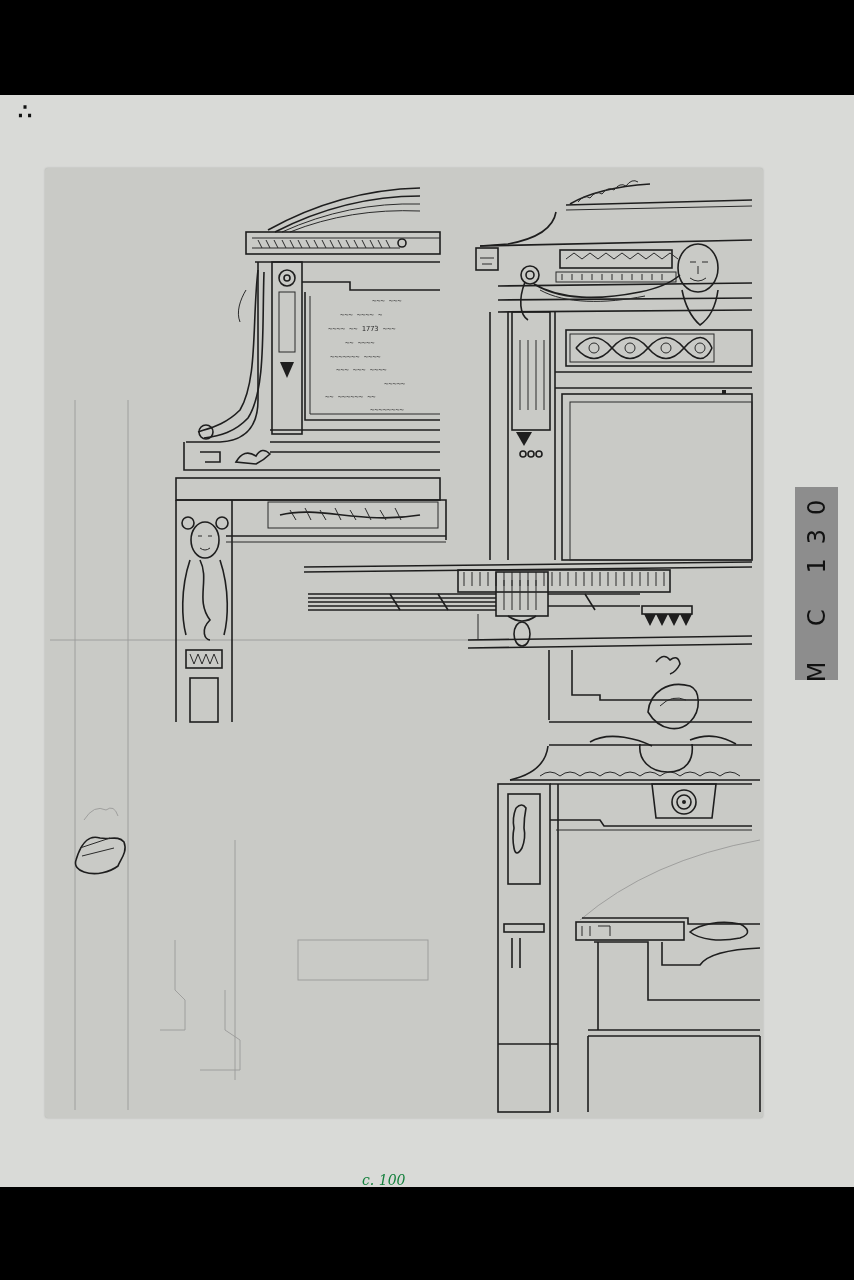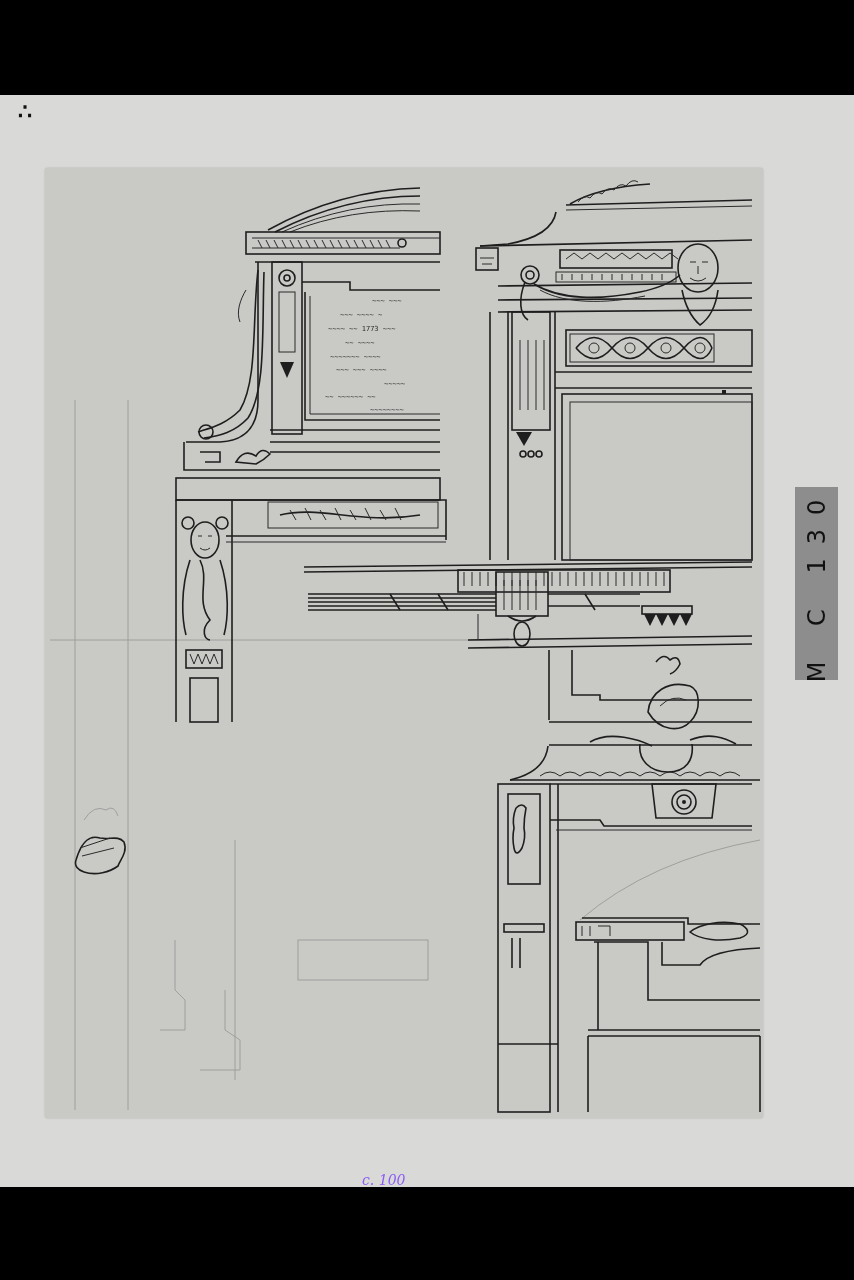--- a/index.html
+++ b/index.html
@@ -3,21 +3,21 @@
 <meta charset="utf-8">
 <style>
   html, body { margin:0; padding:0; }
   body { width:854px; height:1280px; background:#000; position:relative; overflow:hidden; font-family:"DejaVu Sans", sans-serif; }
   .mount { position:absolute; left:0; top:95px; width:854px; height:1092px; background:#d9dad7; }
   .sheet { position:absolute; left:45px; top:168px; width:718px; height:950px; background:#c9cac6; border-radius:3px; box-shadow:0 0 2px #a9aaa6; }
   .draw { position:absolute; left:0; top:0; width:854px; height:1280px; }
   .label-strip { position:absolute; left:795px; top:487px; width:43px; height:193px; background:#8d8d8d; }
   .label-text { position:absolute; left:50%; top:50%; transform:translate(-50%,-50%) rotate(-90deg); white-space:nowrap; font-size:24px; letter-spacing:14px; color:#111; font-family:"DejaVu Sans", sans-serif; }
   .corner-mark { position:absolute; left:18px; top:98px; font-size:22px; color:#111; font-weight:bold; font-family:"DejaVu Serif", serif; }
-  .bottom-note { position:absolute; left:362px; top:1172px; font-size:14px; color:#8b5cf6; font-family:"DejaVu Serif", serif; font-style:italic; }
+  .bottom-note { position:absolute; left:362px; top:1172px; font-size:14px; color:#15803d; font-family:"DejaVu Serif", serif; font-style:italic; }
   .ink { stroke:#1e1e1e; fill:none; stroke-width:1.6; }
   .ink-thin { stroke:#2a2a2a; fill:none; stroke-width:1; }
   .ink-faint { stroke:#9a9a98; fill:none; stroke-width:0.9; }
   .ink-fill { fill:#1e1e1e; }
 </style>
 </head>
 <body>
 
 <div class="mount"></div>
 <div class="sheet"></div>

